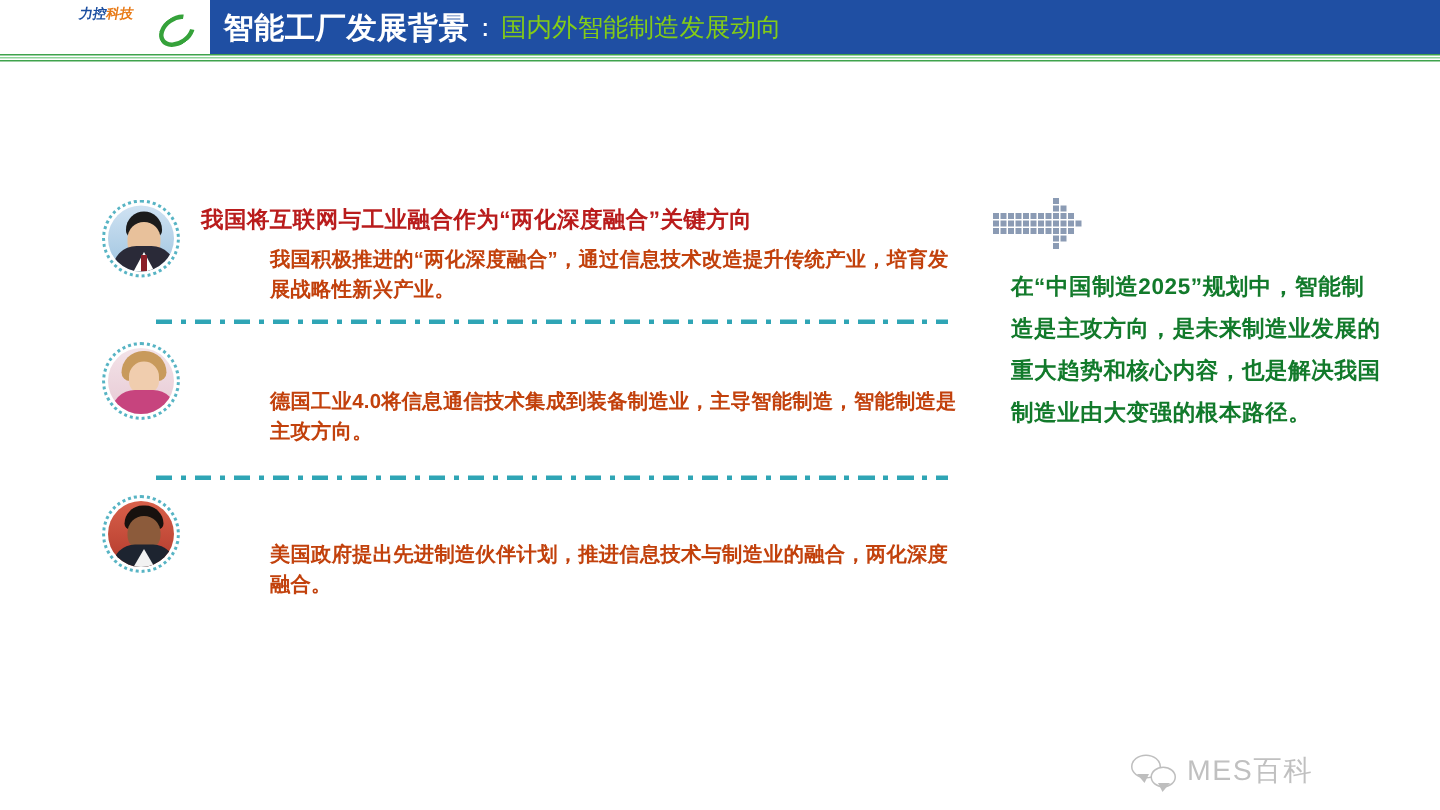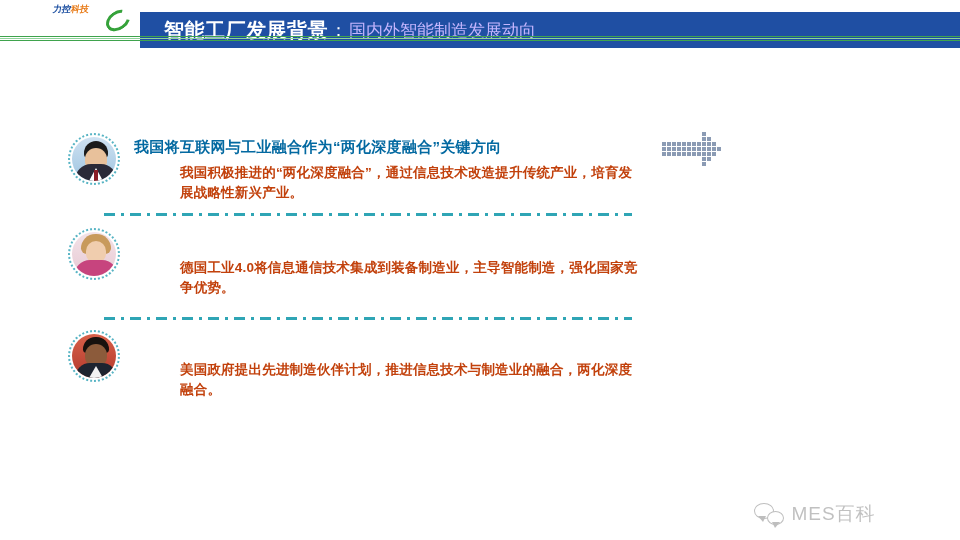--- a/index.html
+++ b/index.html
@@ -35,31 +35,31 @@
     font-family:"Liberation Sans", sans-serif;
   }
   .logo-swoosh {
     position:absolute; right:2px; top:8px; width:26px; height:19px;
     border:3px solid #35a23a;
     border-radius:50%;
     border-right-color:transparent;
     transform:rotate(-35deg);
   }
   .title-bar {
-    position:absolute; left:140px; top:12px; width:820px; height:36px;
+    position:absolute; left:140px; top:0; width:820px; height:36px;
     background:#1f4fa3;
     display:flex; align-items:center;
-    padding-left:24px;
+    padding-left:9px;
   }
   .title-main {
     font-size:20px; font-weight:bold; color:#ffffff;
     letter-spacing:0.5px;
   }
   .title-sep { font-size:17px; color:#ffffff; padding:0 2px; }
-  .title-sub { font-size:17px; color:#c4b5fd; }
+  .title-sub { font-size:17px; color:#84cc16; }
 
   .green-rule {
     position:absolute; left:0; top:36px; width:960px; height:5px;
   }
   .green-rule i {
     position:absolute; left:0; width:960px; height:1px; background:#3fa34d;
     display:block;
   }
   .green-rule i:nth-child(1){ top:0px; }
   .green-rule i:nth-child(2){ top:2px; background:#8fd49b; }
@@ -112,21 +112,21 @@
     background:#17110e; border-radius:13px 13px 4px 4px; }
   .face-c .skin { position:absolute; left:13px; top:10px; width:22px; height:23px;
     background:#8c5b3b; border-radius:11px 11px 10px 10px; }
   .face-c .body { position:absolute; left:3px; bottom:0; width:42px; height:15px;
     background:#1d2430; border-radius:16px 16px 0 0; }
   .face-c .shirt { position:absolute; left:17px; bottom:0; width:14px; height:12px;
     background:#f2f2f2; clip-path:polygon(50% 0,100% 100%,0 100%); }
 
   .item-head {
     position:absolute; left:72px; top:12px; width:500px;
-    font-size:15px; font-weight:bold; color:#0369a1;
+    font-size:15px; font-weight:bold; color:#b91c1c;
     letter-spacing:0.3px; line-height:20px;
     text-shadow:0.5px 0.5px 0 rgba(255,255,255,.7);
   }
   .item-body {
     position:absolute; left:118px; top:38px; width:460px;
     font-size:13.5px; font-weight:bold; color:#c2410c;
     line-height:20px; letter-spacing:0.2px;
   }
   .dash-rule {
     position:absolute; left:42px; width:528px; height:3px;
@@ -227,21 +227,21 @@
   <div class="dash-rule dash-1"></div>
 
   <div class="item item-2">
     <div class="avatar">
       <div class="face face-b">
         <span class="hair"></span>
           <span class="skin"></span>
           <span class="body"></span>
       </div>
     </div>
-    <div class="item-body">德国工业4.0将信息通信技术集成到装备制造业，主导智能制造，强化国家竞争优势。</div>
+    <div class="item-body">德国工业4.0将信息通信技术集成到装备制造业，主导智能制造，智能制造是主攻方向。</div>
   </div>
   <div class="dash-rule dash-2"></div>
 
   <div class="item item-3">
     <div class="avatar">
       <div class="face face-c">
         <span class="hair"></span>
           <span class="skin"></span>
         <span class="body"></span>
           <span class="shirt"></span>
@@ -288,20 +288,21 @@
       <span style="left: 25px; top: 20px;"></span>
       <span style="left: 30px; top: 20px;"></span>
       <span style="left: 35px; top: 20px;"></span>
       <span style="left: 40px; top: 20px;"></span>
       <span style="left: 45px; top: 20px;"></span>
       <span style="left: 50px; top: 20px;"></span>
       <span style="left: 40px; top: 25px;"></span>
       <span style="left: 45px; top: 25px;"></span>
       <span style="left: 40px; top: 30px;"></span>
     </div>
+  <div class="right-text">在“中国制造2025”规划中，智能制造是主攻方向，是未来制造业发展的重大趋势和核心内容，也是解决我国制造业由大变强的根本路径。</div>
 </div>
 
 <div class="wm">
   <div class="wm-top">
     <div class="wechat">
       <span class="b1"></span>
         <span class="b2"></span>
     </div>
     <div class="wm-name">MES百科</div>
   </div>

